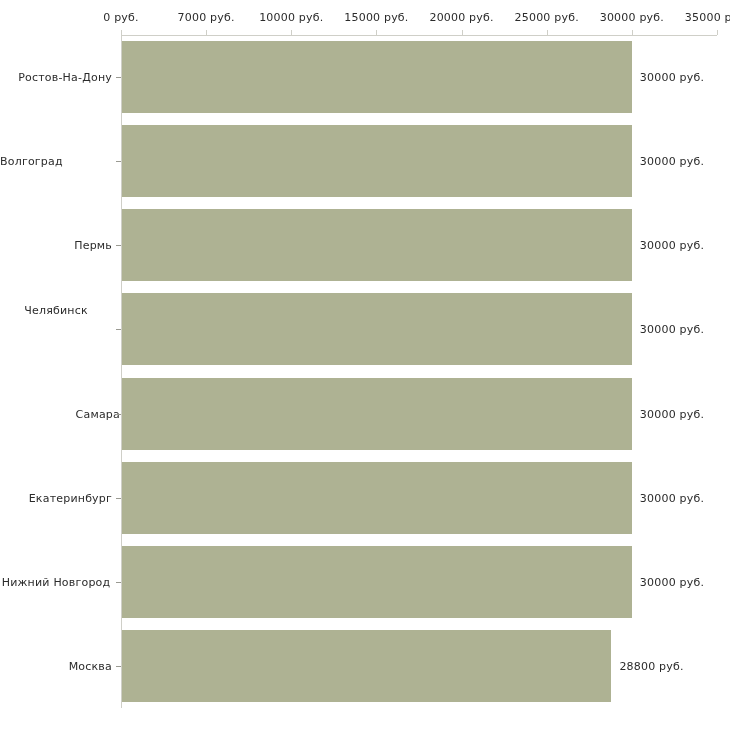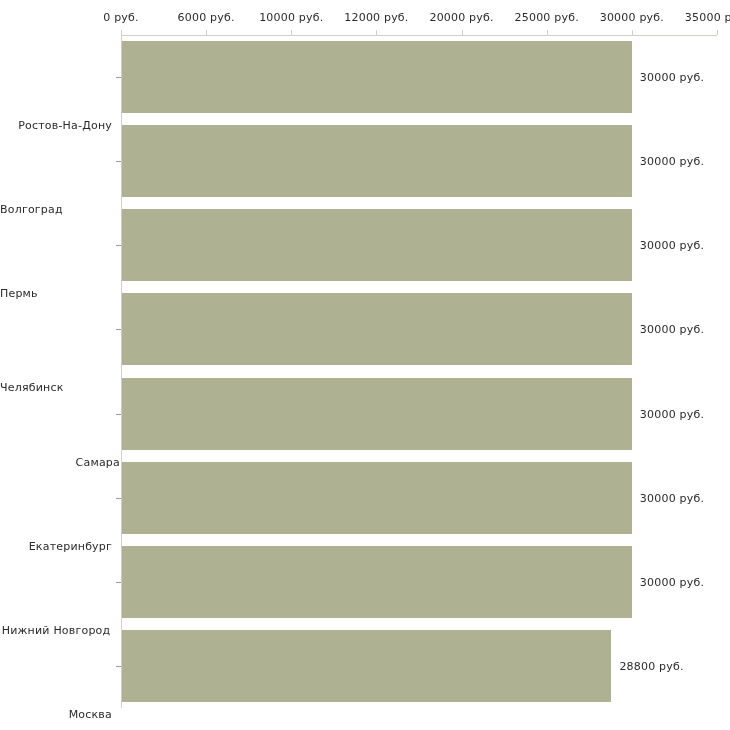--- a/index.html
+++ b/index.html
@@ -64,21 +64,20 @@
     background: #9a9a92;
   }
   .y-tick-label {
     position: absolute;
     right: 730px;
     transform: translateY(-50%);
     white-space: nowrap;
     font-size: 11px;
     color: #2b2b2b;
     letter-spacing: 0.2px;
-    margin-top: 48px;
   }
 
   
   #plot-area {
     position: absolute;
     left: 0;
     top: 0;
     width: 730px;
     height: 730px;
   }
@@ -102,47 +101,47 @@
 
   <div id="plot-area">
       <div class="bar" title="Ростов-На-Дону: 30000 руб." style="left: 121px; top: 41.0625px; width: 510.857px; height: 72px; background: rgb(174, 178, 147);"></div>
       <div class="bar-value-label" style="left: 639.857px; top: 77.0625px;">30000 руб.</div>
       <div class="y-tick-label" style="top: 77.0625px; left: 0px; right: auto; width: 112px; text-align: right;">Ростов-На-Дону</div>
       <div class="bar" title="Волгоград: 30000 руб." style="left: 121px; top: 125.188px; width: 510.857px; height: 72px; background: rgb(174, 178, 147);"></div>
       <div class="bar-value-label" style="left: 639.857px; top: 161.188px;">30000 руб.</div>
       <div class="y-tick-label" style="top: 161.188px; left: 0px; right: auto; width: 112px; text-align: left;">Волгоград</div>
       <div class="bar" title="Пермь: 30000 руб." style="left: 121px; top: 209.312px; width: 510.857px; height: 72px; background: rgb(174, 178, 147);"></div>
       <div class="bar-value-label" style="left: 639.857px; top: 245.312px;">30000 руб.</div>
-      <div class="y-tick-label" style="top: 245.312px; left: 0px; right: auto; width: 112px; text-align: left;">Пермь</div>
+      <div class="y-tick-label" style="top: 245.312px; left: 0px; right: auto; width: 112px; text-align: right;">Пермь</div>
       <div class="bar" title="Челябинск: 30000 руб." style="left: 121px; top: 293.438px; width: 510.857px; height: 72px; background: rgb(174, 178, 147);"></div>
       <div class="bar-value-label" style="left: 639.857px; top: 329.438px;">30000 руб.</div>
-      <div class="y-tick-label" style="top: 339px; left: 0px; right: auto; width: 112px; text-align: left;">Челябинск</div>
+      <div class="y-tick-label" style="top: 310px; left: 0px; right: auto; width: 112px; text-align: center;">Челябинск</div>
       <div class="bar" title="Самара: 30000 руб." style="left: 121px; top: 377.562px; width: 510.857px; height: 72px; background: rgb(174, 178, 147);"></div>
       <div class="bar-value-label" style="left: 639.857px; top: 413.562px;">30000 руб.</div>
       <div class="y-tick-label" style="top: 413.562px; left: 8px; right: auto; width: 112px; text-align: right;">Самара</div>
       <div class="bar" title="Екатеринбург: 30000 руб." style="left: 121px; top: 461.688px; width: 510.857px; height: 72px; background: rgb(174, 178, 147);"></div>
       <div class="bar-value-label" style="left: 639.857px; top: 497.688px;">30000 руб.</div>
       <div class="y-tick-label" style="top: 497.688px; left: 0px; right: auto; width: 112px; text-align: right;">Екатеринбург</div>
       <div class="bar" title="Нижний Новгород: 30000 руб." style="left: 121px; top: 545.812px; width: 510.857px; height: 72px; background: rgb(174, 178, 147);"></div>
       <div class="bar-value-label" style="left: 639.857px; top: 581.812px;">30000 руб.</div>
       <div class="y-tick-label" style="top: 581.812px; left: 0px; right: auto; width: 112px; text-align: center;">Нижний Новгород</div>
       <div class="bar" title="Москва: 28800 руб." style="left: 121px; top: 629.938px; width: 490.423px; height: 72px; background: rgb(174, 178, 147);"></div>
       <div class="bar-value-label" style="left: 619.423px; top: 665.938px;">28800 руб.</div>
       <div class="y-tick-label" style="top: 665.938px; left: 0px; right: auto; width: 112px; text-align: right;">Москва</div>
     </div>
 
   <div id="x-axis">
       <div class="x-tick" style="left: 0px;"></div>
       <div class="x-tick-label" style="left: 0px;">0 руб.</div>
       <div class="x-tick" style="left: 85.1429px;"></div>
-      <div class="x-tick-label" style="left: 85.1429px;">6000 руб.</div>
+      <div class="x-tick-label" style="left: 85.1429px;">7000 руб.</div>
       <div class="x-tick" style="left: 170.286px;"></div>
       <div class="x-tick-label" style="left: 170.286px;">10000 руб.</div>
       <div class="x-tick" style="left: 255.429px;"></div>
-      <div class="x-tick-label" style="left: 255.429px;">12000 руб.</div>
+      <div class="x-tick-label" style="left: 255.429px;">15000 руб.</div>
       <div class="x-tick" style="left: 340.571px;"></div>
       <div class="x-tick-label" style="left: 340.571px;">20000 руб.</div>
       <div class="x-tick" style="left: 425.714px;"></div>
       <div class="x-tick-label" style="left: 425.714px;">25000 руб.</div>
       <div class="x-tick" style="left: 510.857px;"></div>
       <div class="x-tick-label" style="left: 510.857px;">30000 руб.</div>
       <div class="x-tick" style="left: 596px;"></div>
       <div class="x-tick-label" style="left: 596px;">35000 руб.</div>
     </div>
   <div id="y-axis">

